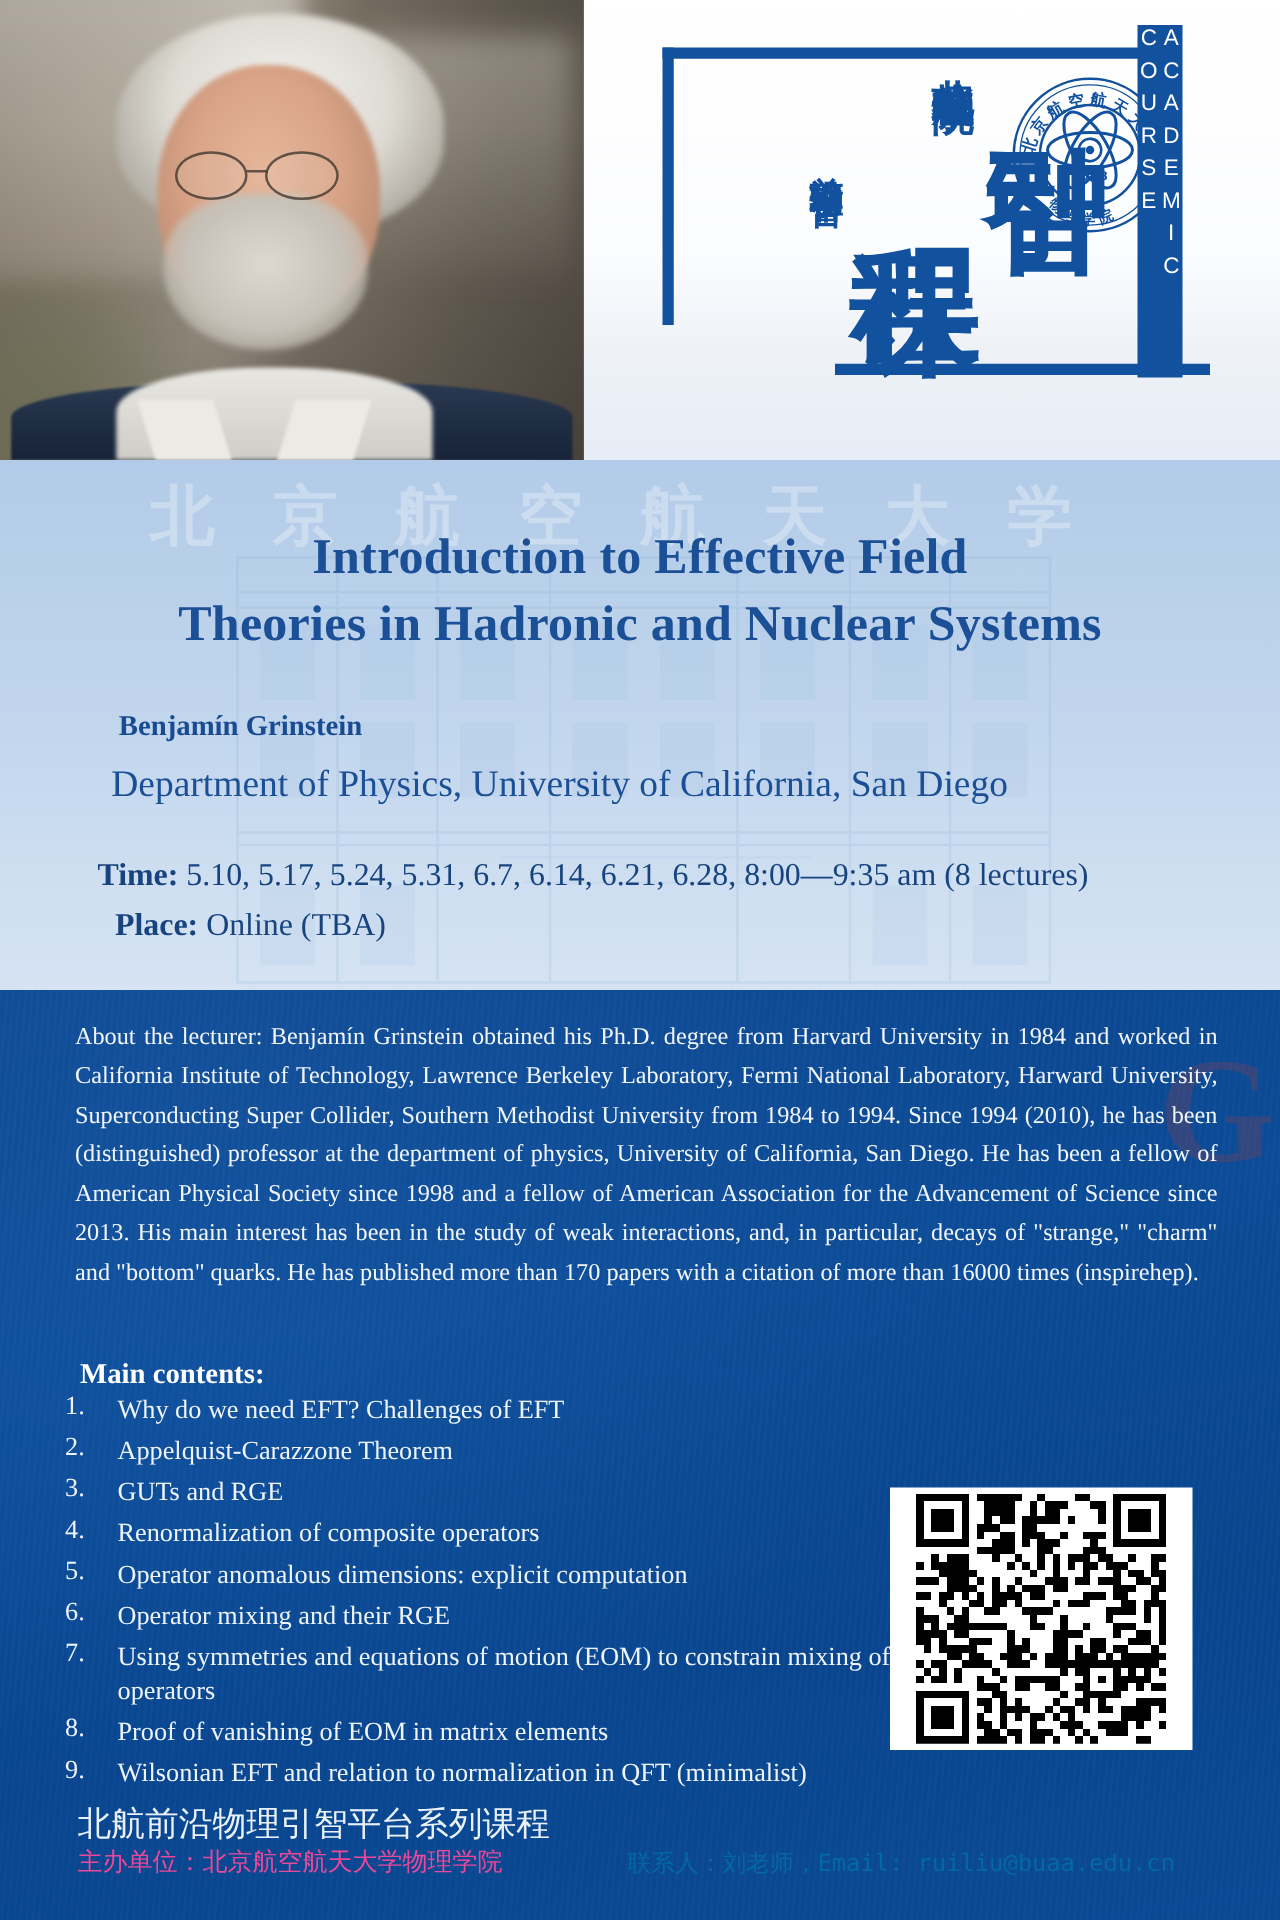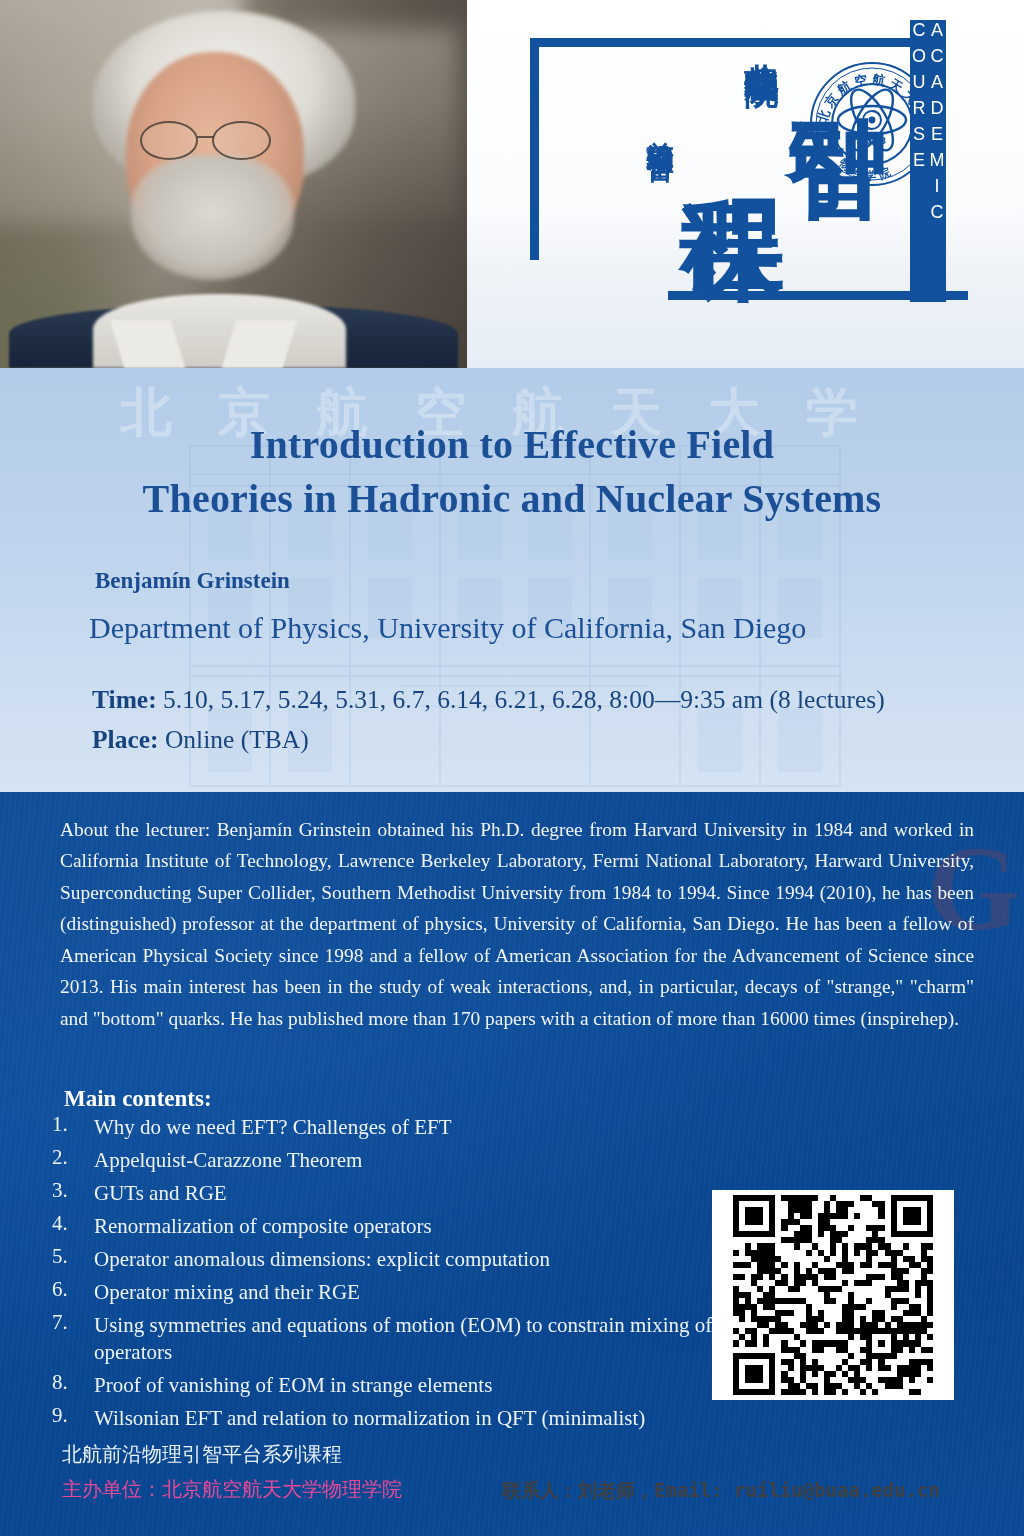--- a/index.html
+++ b/index.html
@@ -171,21 +171,21 @@
   }
   .speaker {
     position:absolute; left:95px; top:200px;
     color:#184b91; font-weight:700; font-size:23px;
   }
   .affil {
     position:absolute; left:89px; top:243px;
     color:#1b4f96; font-size:30px;
   }
   .timeline-row {
-    position:absolute; left:92px; top:317px;
+    position:absolute; left:78px; top:317px;
     color:#17447f; font-size:25.5px; white-space:nowrap;text-align:center;
   }
   .placeline-row {
     position:absolute; left:92px; top:357px;
     color:#17447f; font-size:25.5px; white-space:nowrap;text-align:center;
   }
   .lbl { font-weight:700; }
 
   
   .dark {
@@ -225,33 +225,32 @@
   .c-text { flex:1; line-height:1.33; }
 
   .qr {
     position:absolute; left:712px; top:1190px; width:242px; height:210px;
     background:#ffffff; padding:5px;
   }
   .qr svg { display:block; width:100%; height:100%; }
 
   .footer-cn1 {
     position:absolute; left:62px; top:1441px;
-    color:#e9f1fa; font-size:20px;
+    color:#e9f1fa; font-size:27px;
     font-family:"DejaVu Sans", sans-serif;
   }
   .footer-cn2 {
     position:absolute; left:62px; top:1476px;
     color:#ec4899; font-size:20px;
     font-family:"DejaVu Sans", sans-serif;
   }
   .footer-contact {
     position:absolute; left:502px; top:1478px;
-    color:#404040; font-size:19px;
+    color:#0369a1; font-size:19px;
     font-family:"DejaVu Sans Mono", monospace;
-    font-weight:bold;
   }
   .footer-contact .cn { font-family:"DejaVu Sans", sans-serif; }
 </style>
 </head>
 <body>
 
 <div class="poster">
 
   <div class="header">
 
@@ -409,21 +408,21 @@
       <div class="c-item">
         <div class="c-num">6.</div>
         <div class="c-text">Operator mixing and their RGE</div>
       </div>
       <div class="c-item">
         <div class="c-num">7.</div>
         <div class="c-text">Using symmetries and equations of motion (EOM) to constrain mixing of operators</div>
       </div>
       <div class="c-item">
         <div class="c-num">8.</div>
-        <div class="c-text">Proof of vanishing of EOM in strange elements</div>
+        <div class="c-text">Proof of vanishing of EOM in matrix elements</div>
       </div>
       <div class="c-item">
         <div class="c-num">9.</div>
         <div class="c-text">Wilsonian EFT and relation to normalization in QFT (minimalist)</div>
       </div>
     </div>
 
   <div class="qr">
     <svg id="qr-svg" viewBox="0 0 33 33" shape-rendering="crispEdges">
         <rect width="33" height="33" fill="#fff"></rect>

